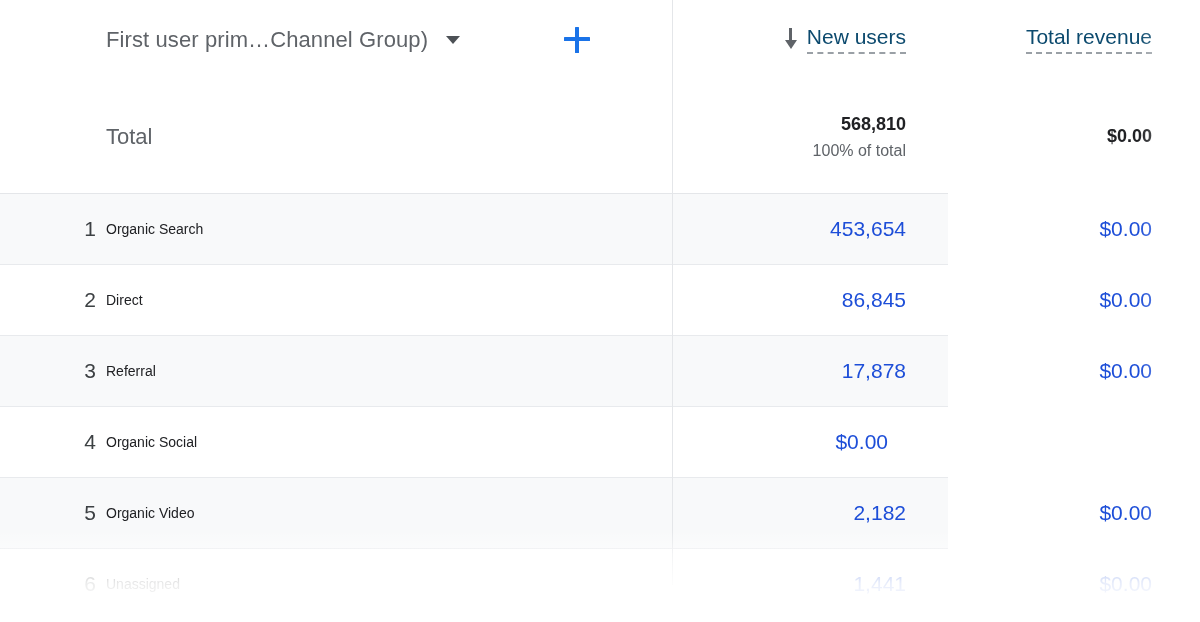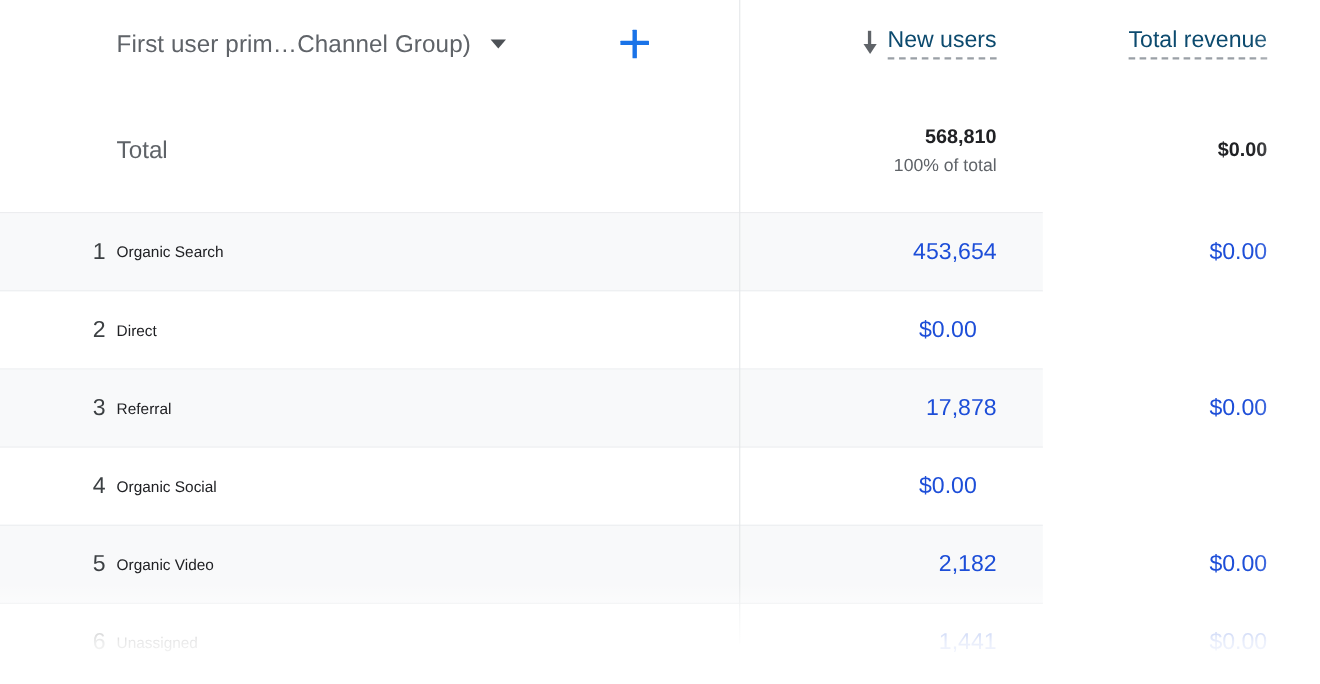--- a/index.html
+++ b/index.html
@@ -290,20 +290,23 @@
         </div>
         <div class="cell-metric last-metric">
           <span class="metric-value">$0.00</span>
         </div>
       </div>
       <div class="row data-row">
         <div class="cell-dim">
           <span class="row-index">2</span>
           <span class="row-label">Direct</span>
         </div>
+        <div class="cell-metric first-metric">
+          <span class="metric-value">86,845</span>
+        </div>
         <div class="cell-metric last-metric">
           <span class="metric-value">$0.00</span>
         </div>
       </div>
       <div class="row data-row striped">
         <div class="cell-dim">
           <span class="row-index">3</span>
           <span class="row-label">Referral</span>
         </div>
         <div class="cell-metric first-metric">

